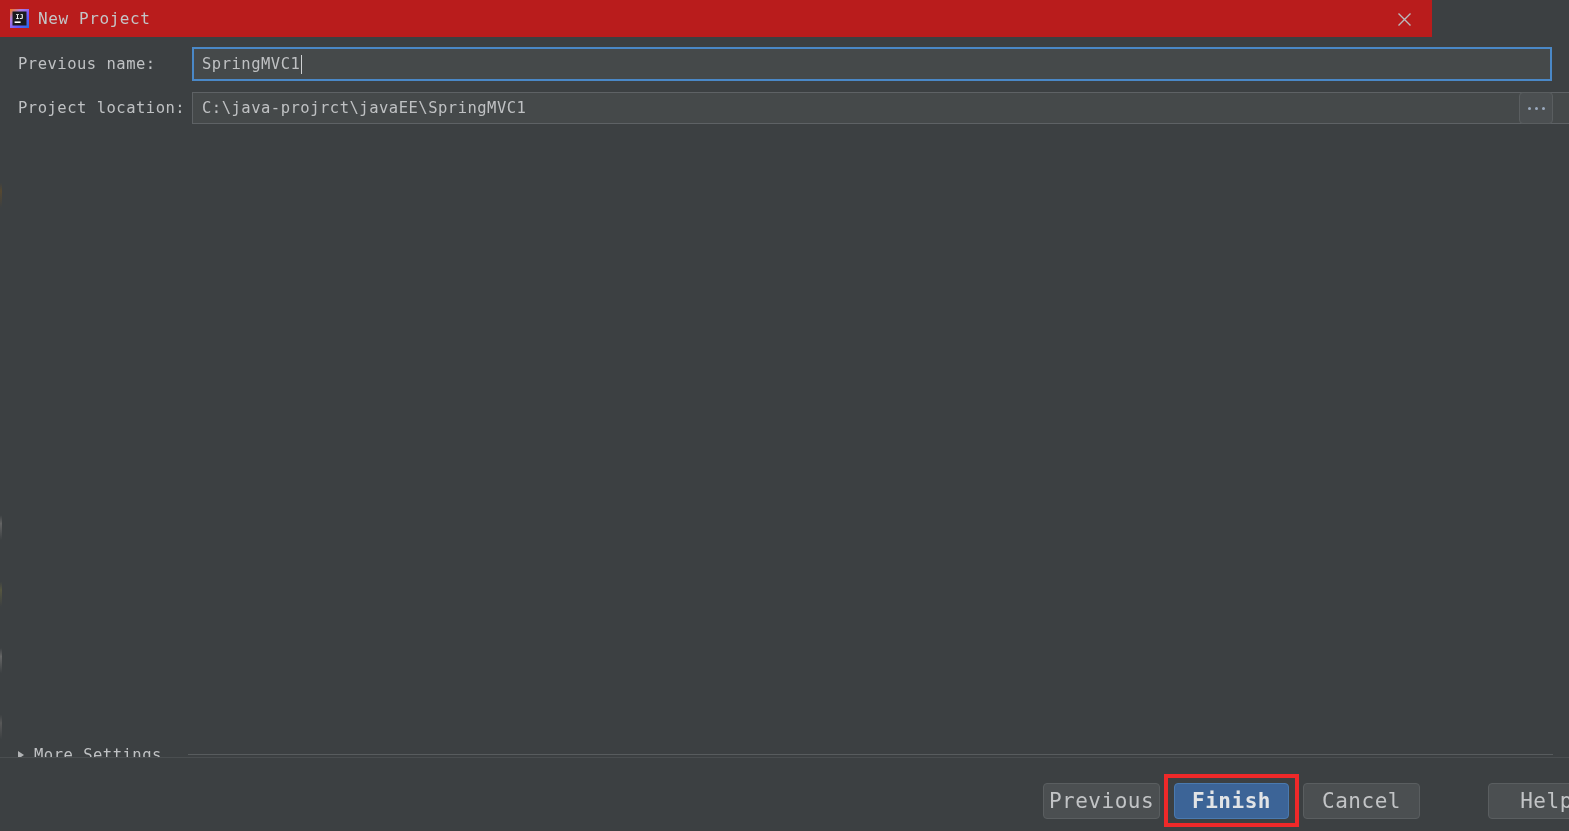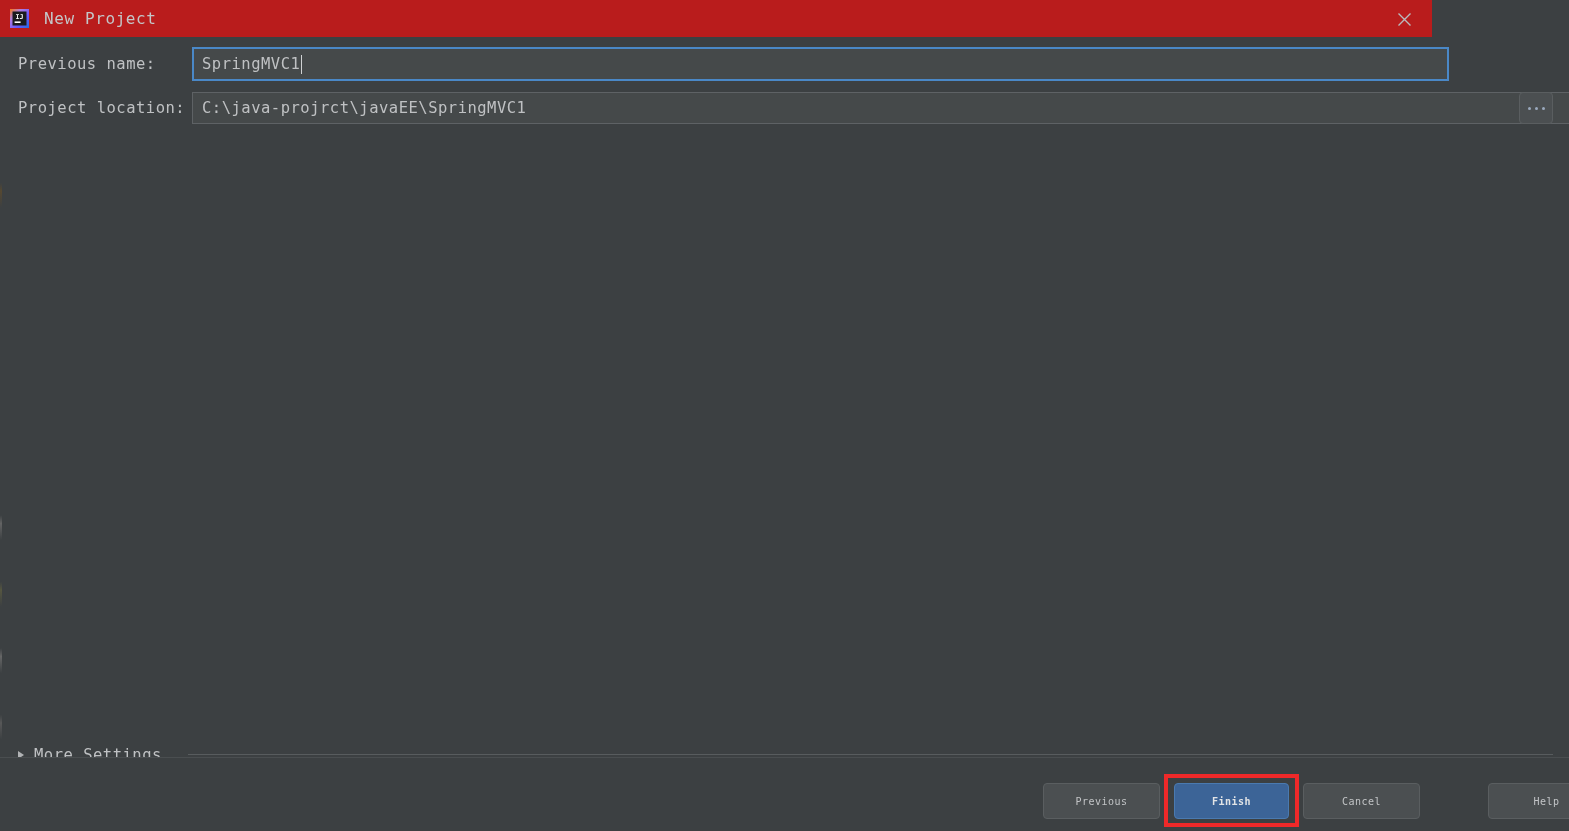--- a/index.html
+++ b/index.html
@@ -40,21 +40,21 @@
     width: 1432px; height: 37px;
     background: #b91c1c;
   }
   .app-icon {
     position: absolute;
     left: 10px; top: 9px;
     width: 19px; height: 19px;
   }
   .title-text {
     position: absolute;
-    left: 44px; top: 7px;
+    left: 38px; top: 7px;
     font-size: 16px;
     letter-spacing: .6px;
     color: #c4c6c8;
     line-height: 23px;
   }
   .close-btn {
     position: absolute;
     right: 16px; top: 7px;
     width: 24px; height: 24px;
     cursor: pointer;
@@ -82,21 +82,21 @@
     font-size: 15.5px;
     color: #bfc1c3;
     letter-spacing: .5px;
     display: flex;
     align-items: center;
     white-space: nowrap;
     overflow: hidden;
   }
   .field-name {
     left: 192px; top: 47px;
-    width: 1257px; height: 34px;
+    width: 1360px; height: 34px;
     border: 2px solid #4a88c7;
     padding: 0 8px;
   }
   .field-name .caret {
     display: inline-block;
     width: 1px;
     height: 19px;
     background: #cfd1d3;
     margin-left: 1px;
   }
@@ -172,21 +172,21 @@
   }
   .btn {
     position: absolute;
     height: 36px;
     background: #4b4f51;
     border: 1px solid #5a5e60;
     border-radius: 4px;
     box-sizing: border-box;
     color: #c2c4c6;
     font-family: "DejaVu Sans Mono", "Liberation Mono", monospace;
-    font-size: 10px;
+    font-size: 21px;
     letter-spacing: .5px;
     cursor: pointer;
     display: flex;
     align-items: center;
     justify-content: center;
     padding: 0;
   }
   .btn-previous { left: 1043px; top: 783px; width: 117px; }
   .btn-finish {
     left: 1174px; top: 783px; width: 115px;

